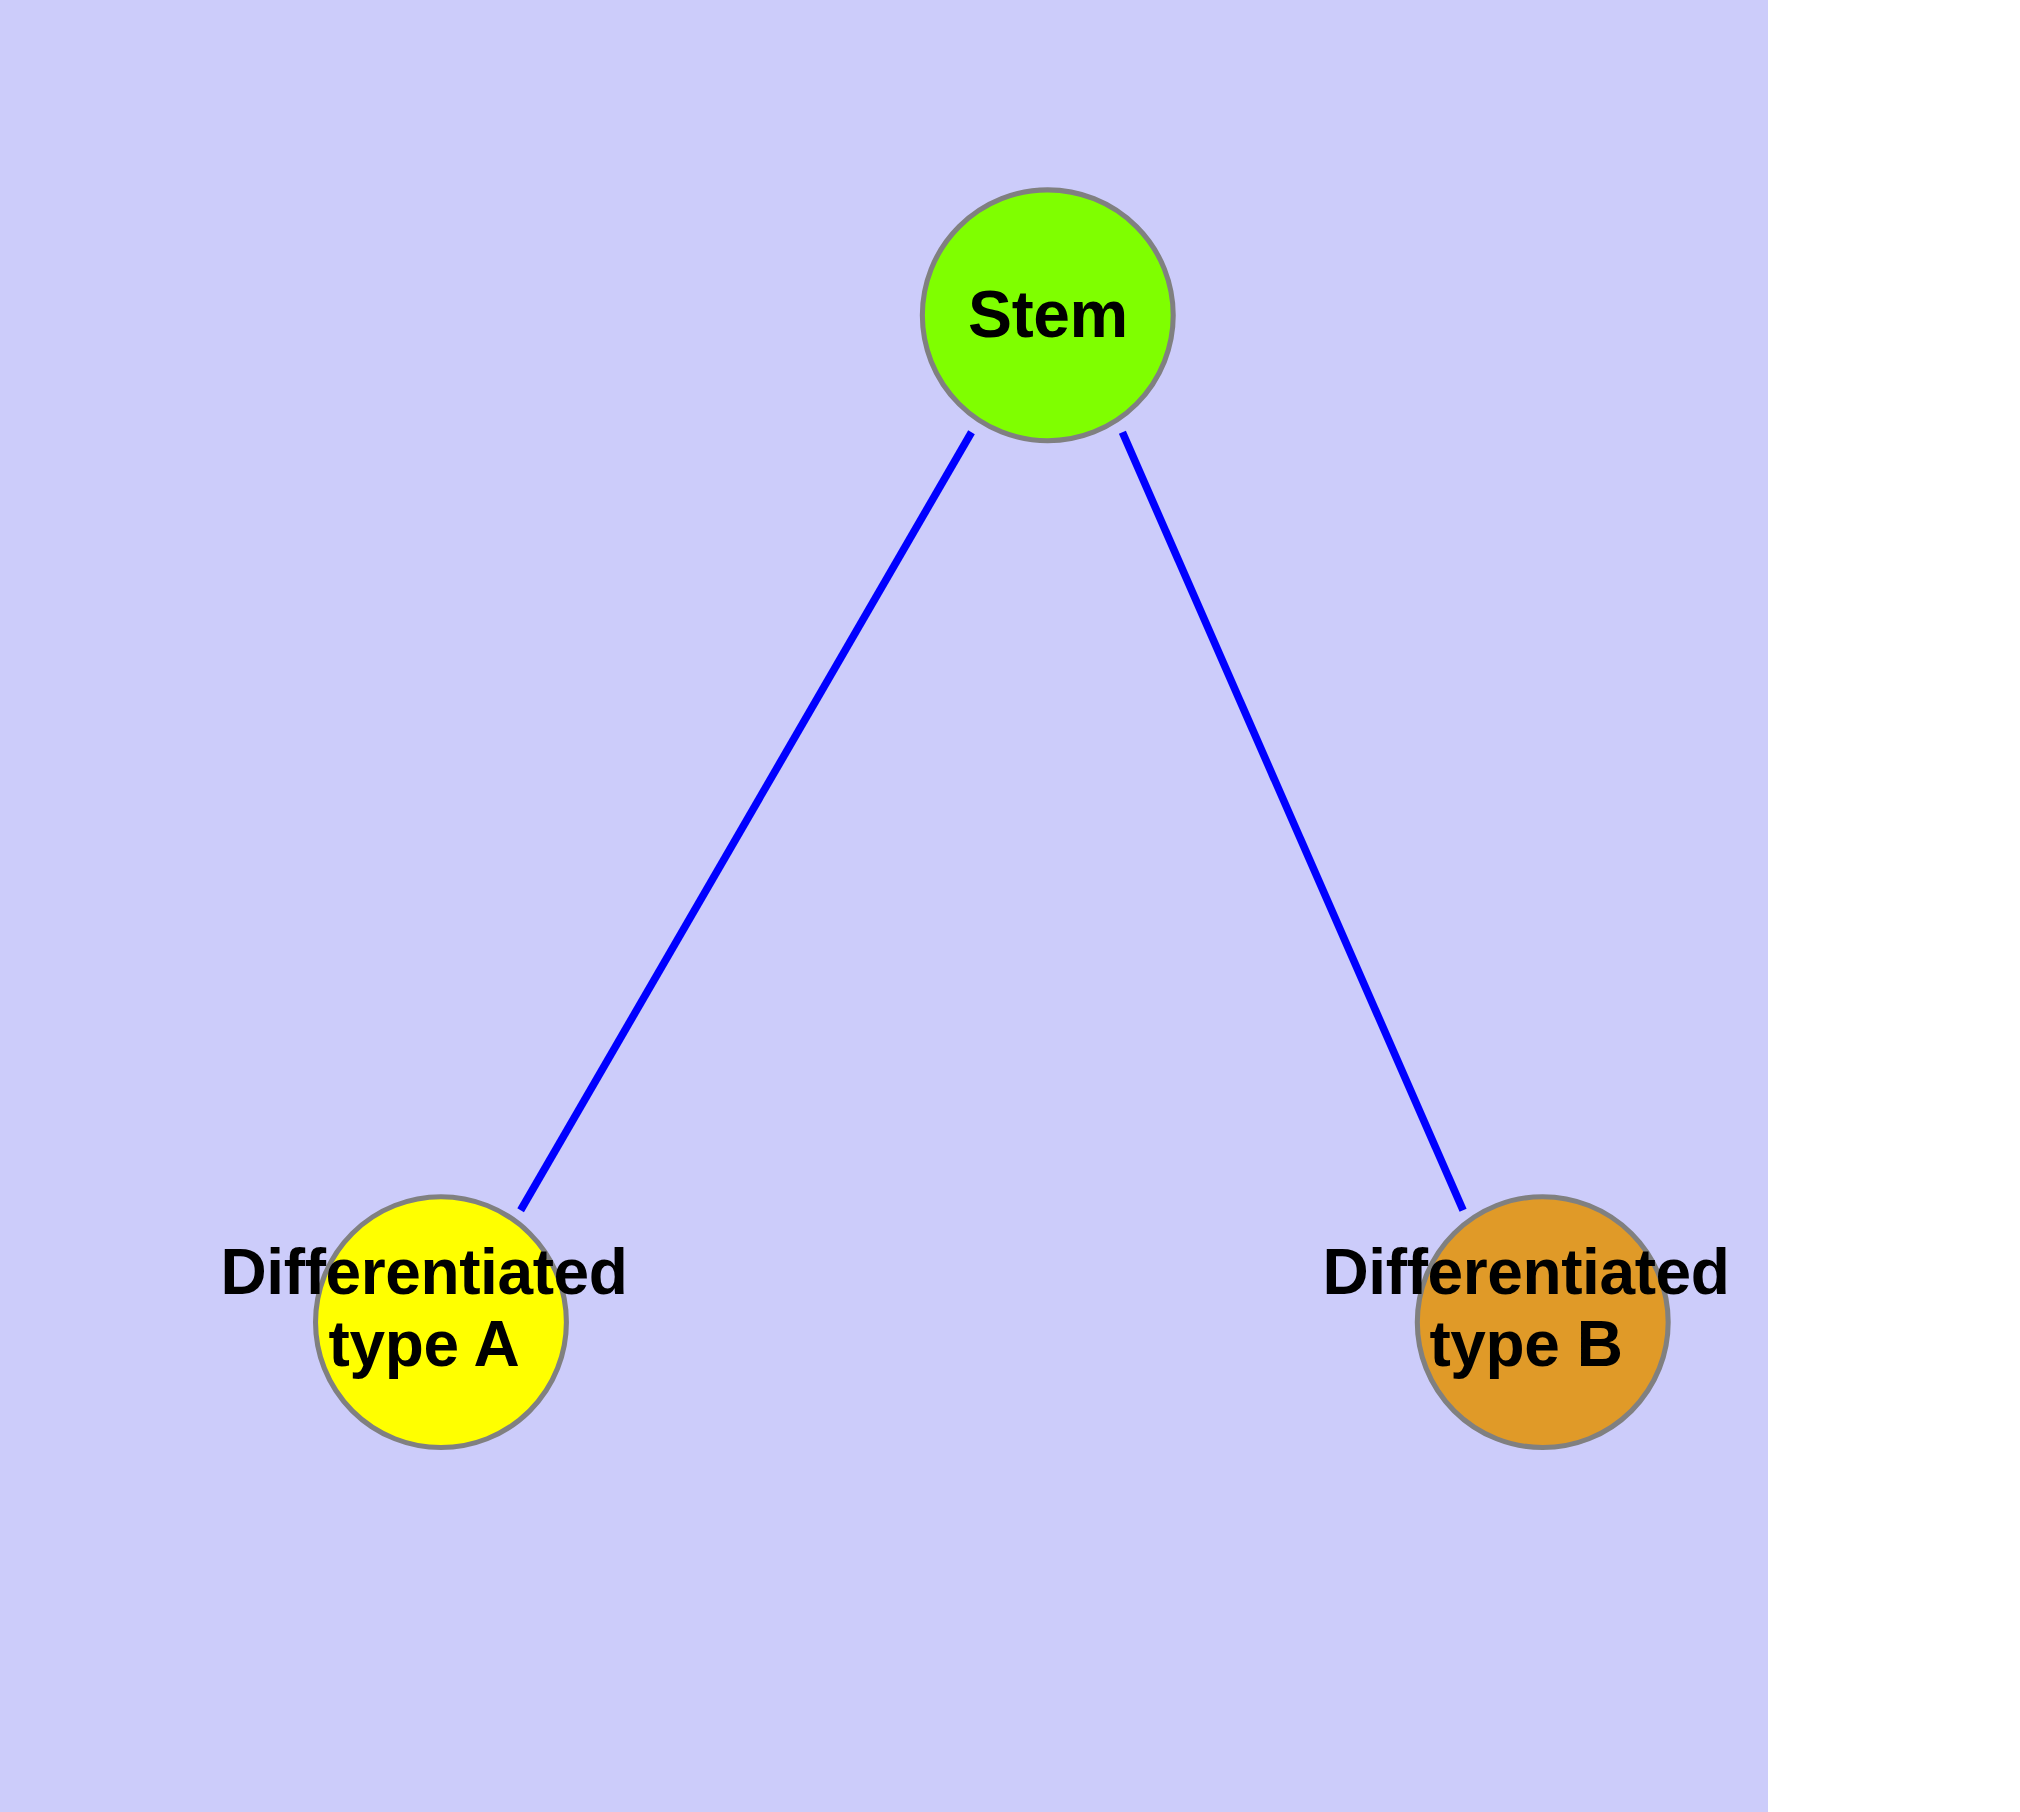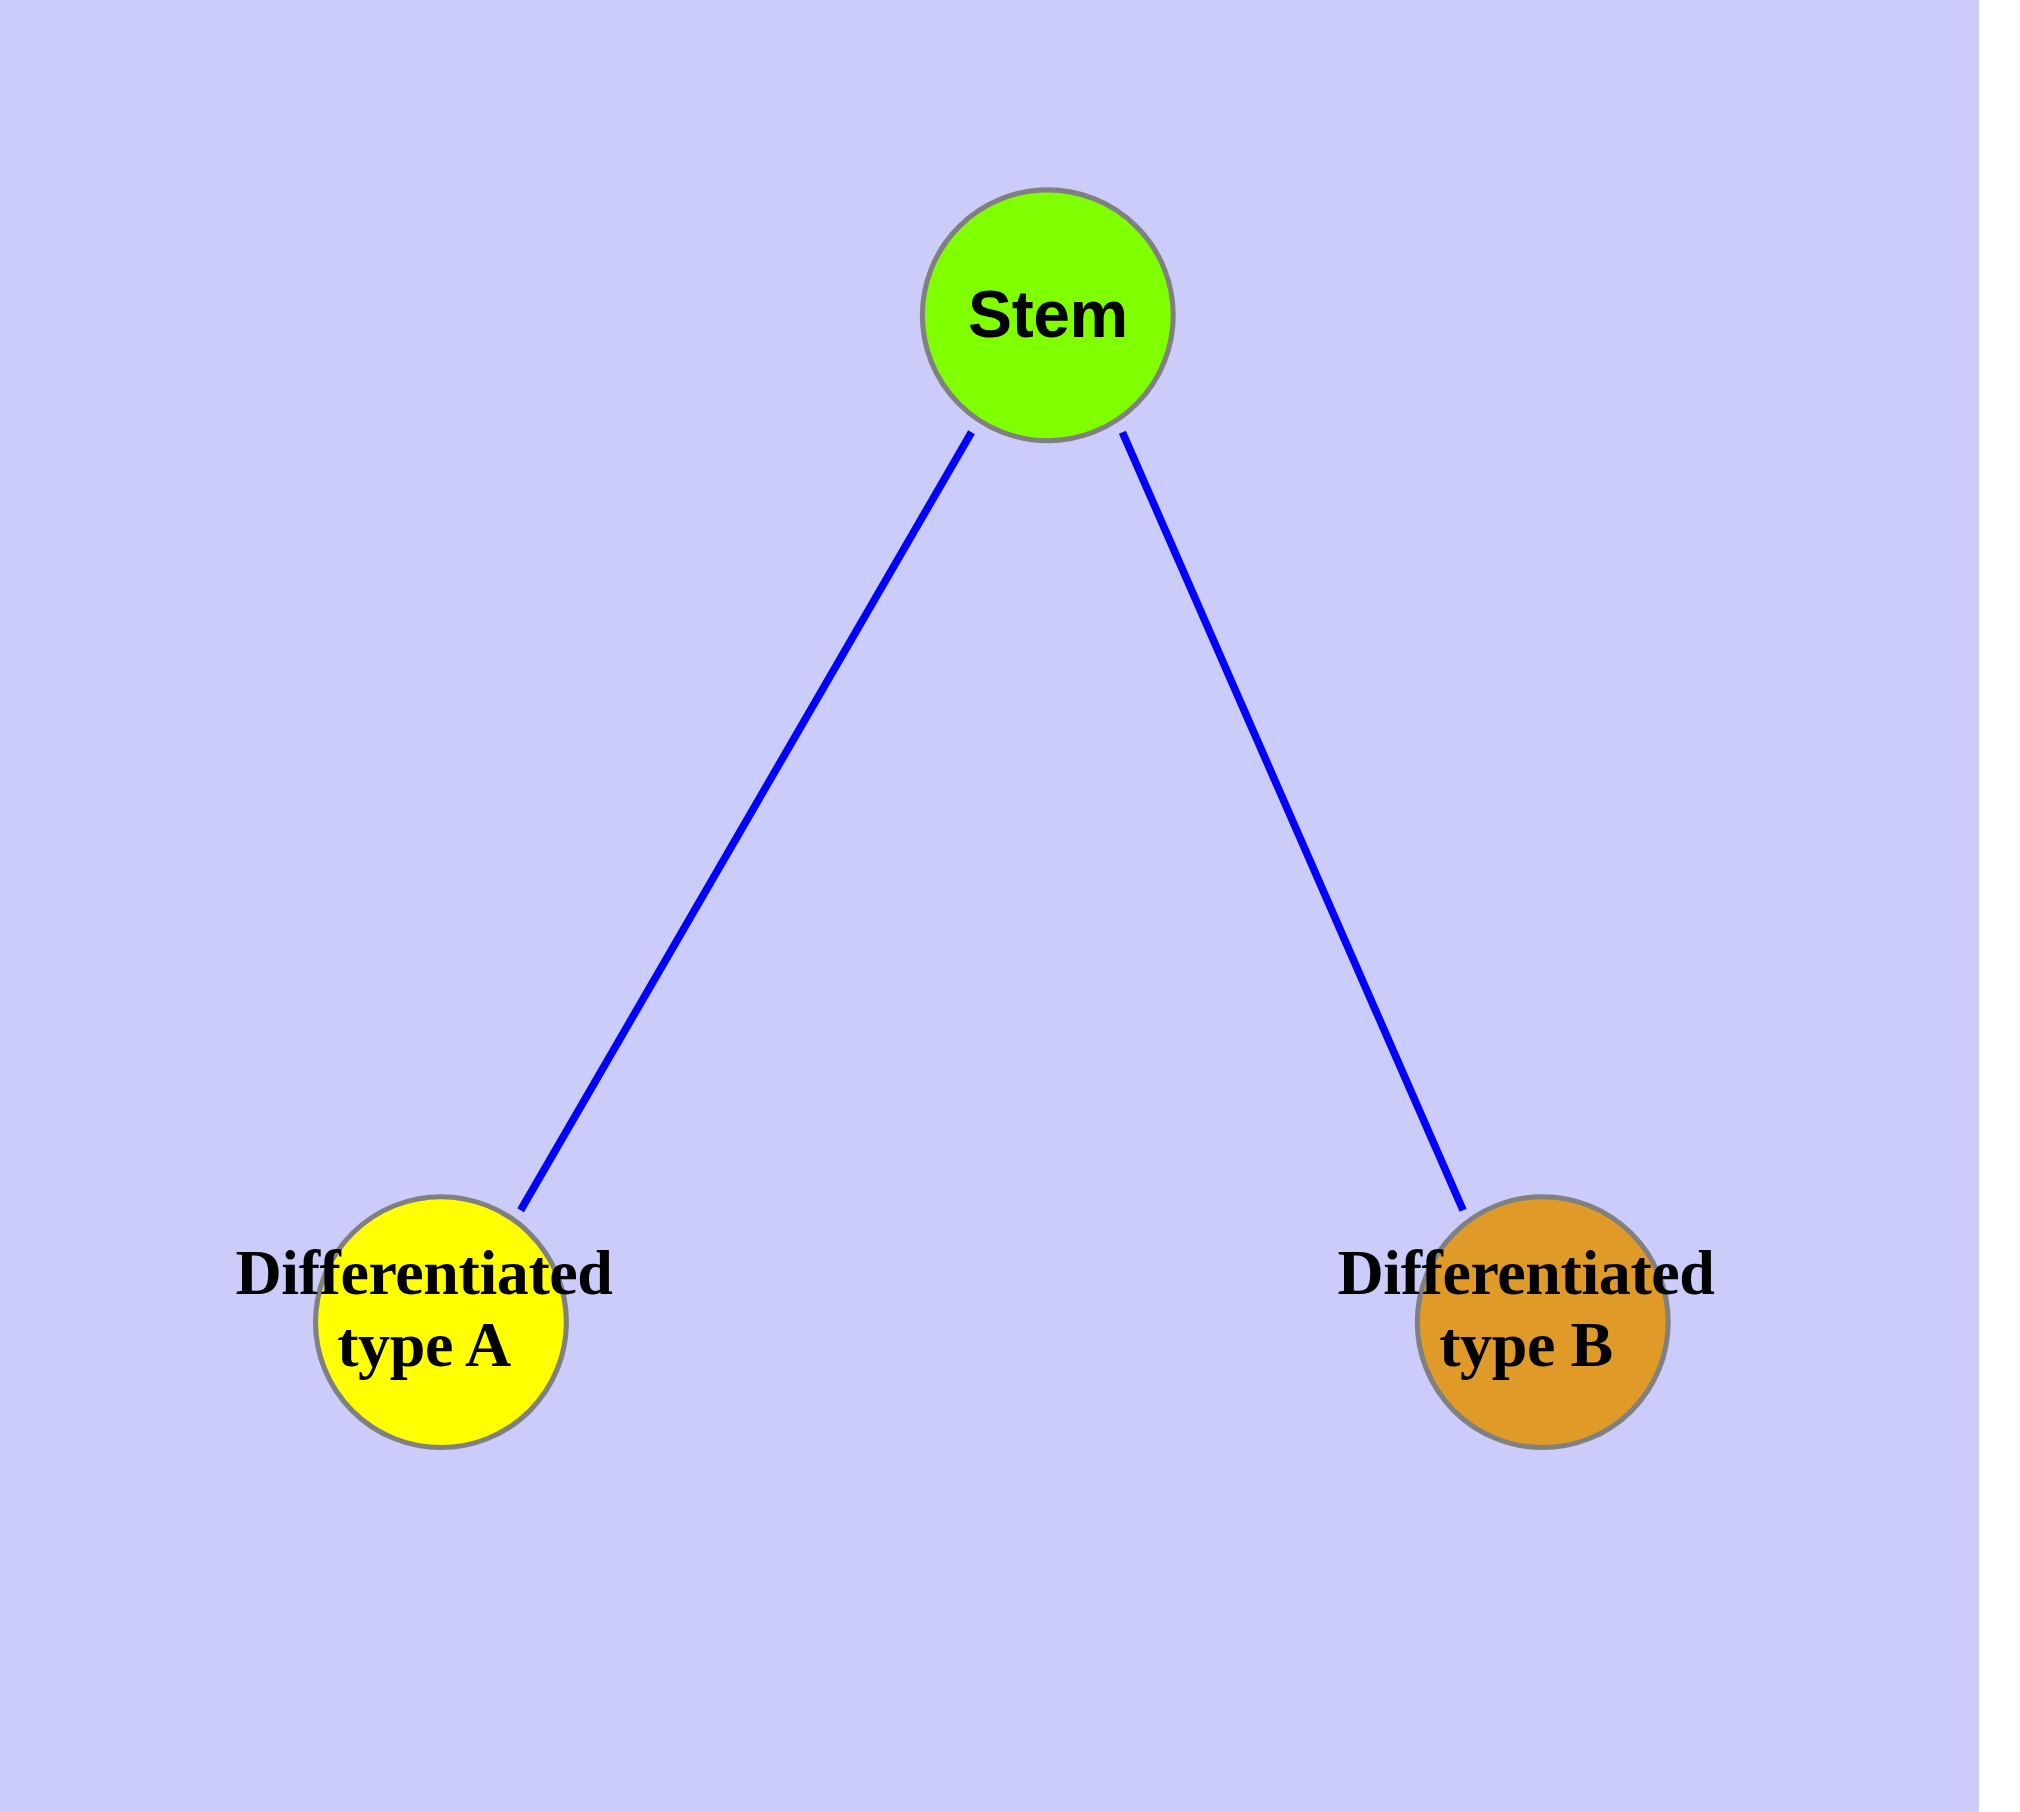--- a/index.html
+++ b/index.html
@@ -38,27 +38,26 @@
     letter-spacing: -0.4px;
     pointer-events: none;
     transform: translate(-50%, -50%);
   }
   #label-stem {
     font-size: 66px;
   }
   #label-diffa,
   #label-diffb {
     font-size: 64px;
-    font-family: Liberation Serif, serif;
   }
 </style>
 </head>
 <body>
 
-<div id="canvas" style="width: 1979px; height: 1812px;">
+<div id="canvas" style="width: 1768px; height: 1812px;">
 
   <div id="bg-rect" style="background: rgb(204, 204, 250); width: 2021px; height: 1812px;"></div>
 
   <svg id="graph-svg" viewBox="0 0 2384 2138" xmlns="http://www.w3.org/2000/svg" style="width: 2021px; height: 1812px;">
     <g>
       <line id="edge-0" x1="1146" y1="510" x2="614" y2="1428" stroke="#0000ff" stroke-width="9" stroke-linecap="butt"></line>
       <line id="edge-1" x1="1324" y1="510" x2="1726" y2="1428" stroke="#0000ff" stroke-width="9" stroke-linecap="butt"></line>
     </g>
     <g>
       <circle id="node-circle-0" cx="1236" cy="372" r="148" fill="#7fff00" stroke="#808080" stroke-width="6"></circle>

